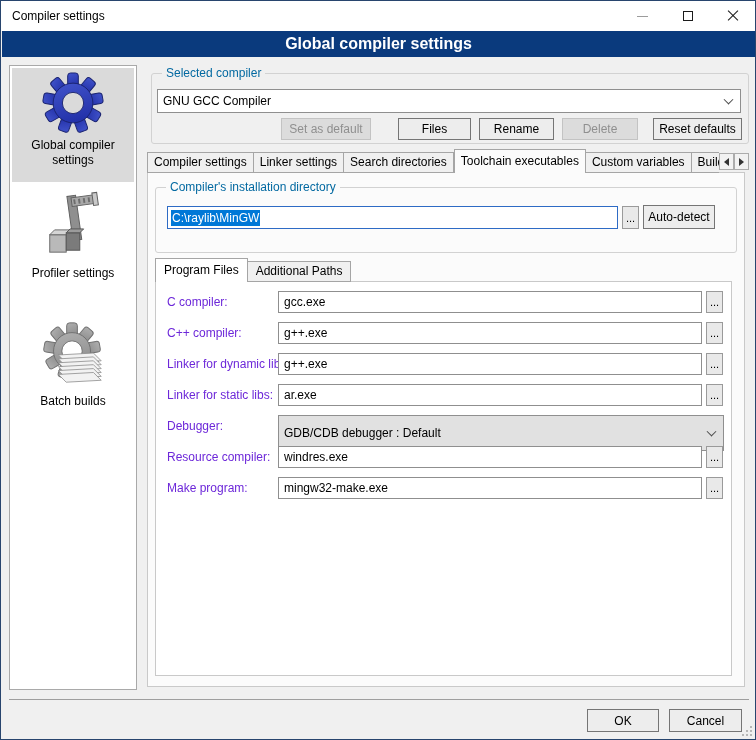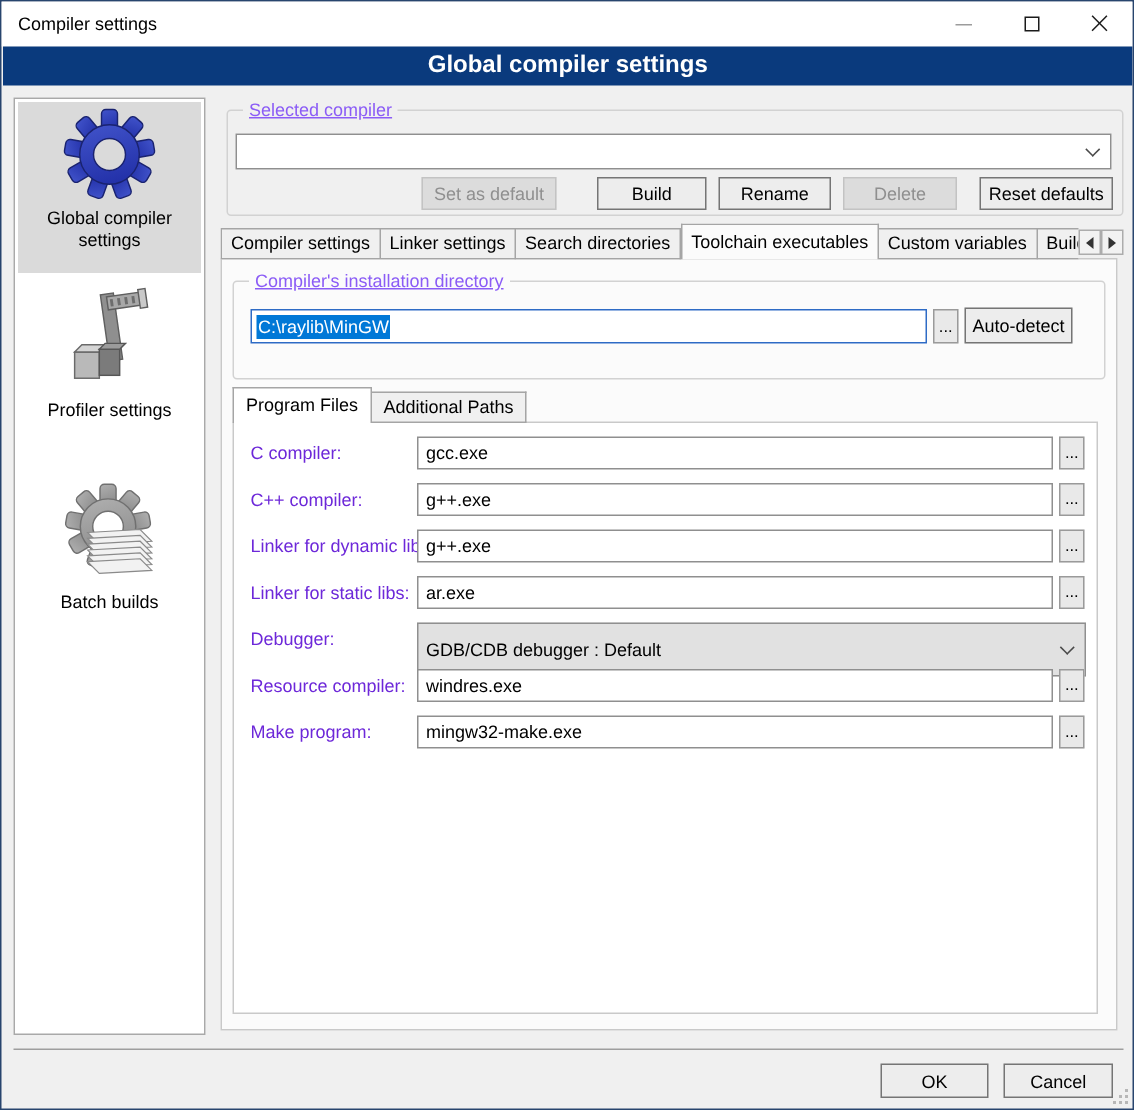--- a/index.html
+++ b/index.html
@@ -20,21 +20,21 @@
   .banner{position:absolute;left:1px;top:30px;width:753px;height:26px;background:#0A3A7D;color:#fff;
           font-size:16px;font-weight:bold;text-align:center;line-height:25px;}
   
   .sidebar{position:absolute;left:8px;top:64px;width:128px;height:625px;background:#fff;border:1px solid #A9A9A9;}
   .side-item{position:absolute;left:2px;width:122px;text-align:center;padding-top:4px;}
   .side-item.selected{background:#DADADA;}
   .side-item .icon{display:block;margin:0 auto;}
   .side-label{display:block;font-size:12px;color:#000;line-height:15px;margin-top:4px;}
   
   .groupbox{position:absolute;border:1px solid #D2D2D2;border-radius:3px;}
-  .group-label{position:absolute;top:-8px;left:10px;padding:0 4px;font-size:12px;color:#8b5cf6;text-decoration:underline;}
+  .group-label{position:absolute;top:-8px;left:10px;padding:0 4px;font-size:12px;color:#0369a1;}
   
   .combo{position:absolute;background:#fff;border:1px solid #8F8F8F;font-size:12px;color:#000;}
   .combo .combo-text{position:absolute;left:5px;top:0;bottom:0;right:22px;display:flex;align-items:center;white-space:nowrap;overflow:hidden;}
   .chevron{position:absolute;right:8px;top:50%;width:7px;height:7px;border-right:1px solid #4A4A4A;border-bottom:1px solid #4A4A4A;transform:translateY(-70%) rotate(45deg);}
   .combo.gray{background:#E1E1E1;}
   
   .btn{position:absolute;background:#EDEDED;border:1px solid #757575;font-size:12px;color:#000;
        display:flex;align-items:center;justify-content:center;padding:0;}
   .btn.disabled{background:#DCDCDC;border-color:#C3C3C3;color:#8F8F8F;}
   
@@ -180,24 +180,25 @@
         </g>
       </svg>
       <span class="side-label">Batch builds</span>
     </div>
   </div>
 
   <div class="groupbox" style="left:150px;top:72px;width:598px;height:71px;">
     <span class="group-label" style="background:#F0F0F0;">Selected compiler</span>
   </div>
   <div class="combo" style="left:156px;top:88px;width:584px;height:24px;">
+    <span class="combo-text">GNU GCC Compiler</span>
     <span class="chevron"></span>
   </div>
   <button class="btn disabled" style="left:280px;top:117px;width:90px;height:22px;">Set as default</button>
-  <button class="btn" style="left:397px;top:117px;width:73px;height:22px;">Build</button>
+  <button class="btn" style="left:397px;top:117px;width:73px;height:22px;">Files</button>
   <button class="btn" style="left:478px;top:117px;width:75px;height:22px;">Rename</button>
   <button class="btn disabled" style="left:561px;top:117px;width:76px;height:22px;">Delete</button>
   <button class="btn" style="left:652px;top:117px;width:89px;height:22px;">Reset defaults</button>
 
   <div class="page-panel"></div>
 
   <div class="tabstrip">
     <div class="tab">Compiler settings</div>
     <div class="tab">Linker settings</div>
     <div class="tab">Search directories</div>

